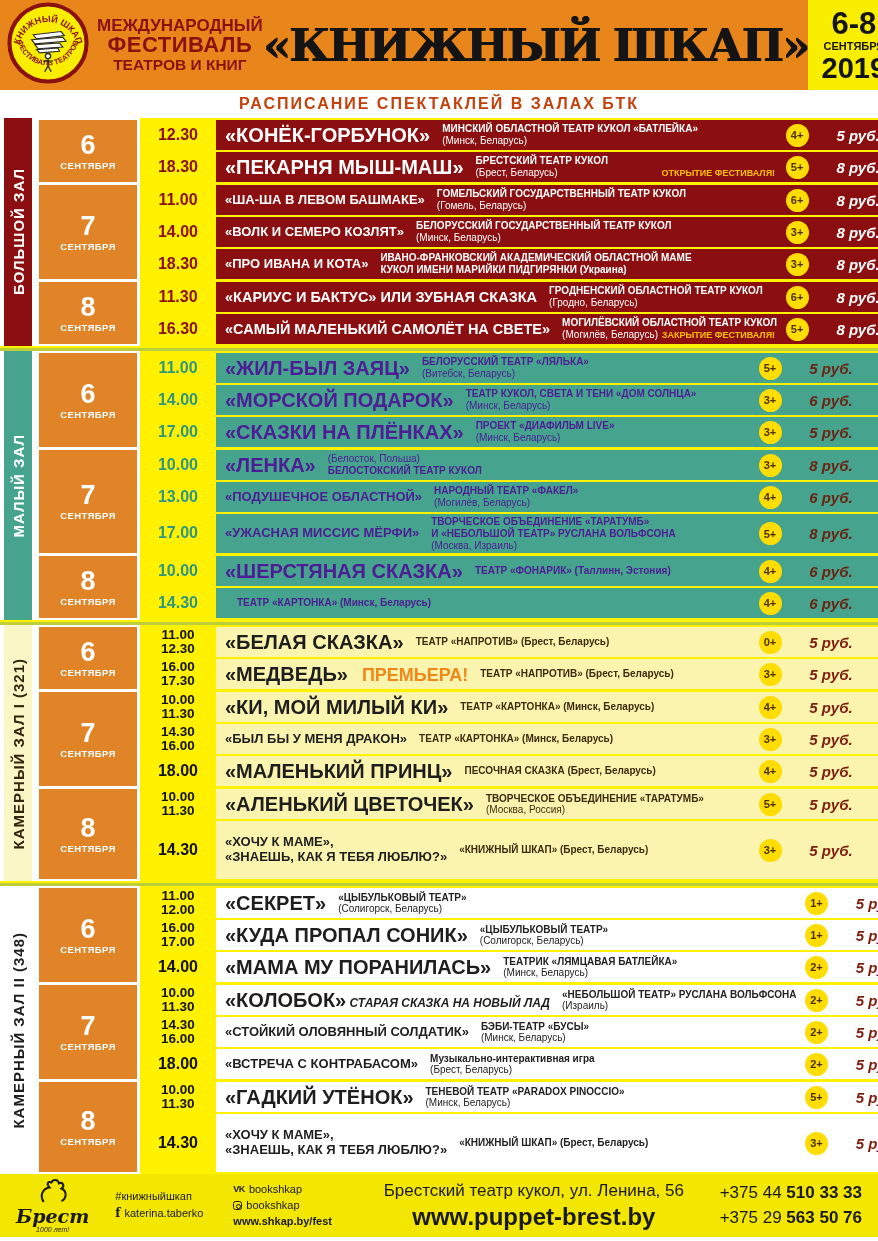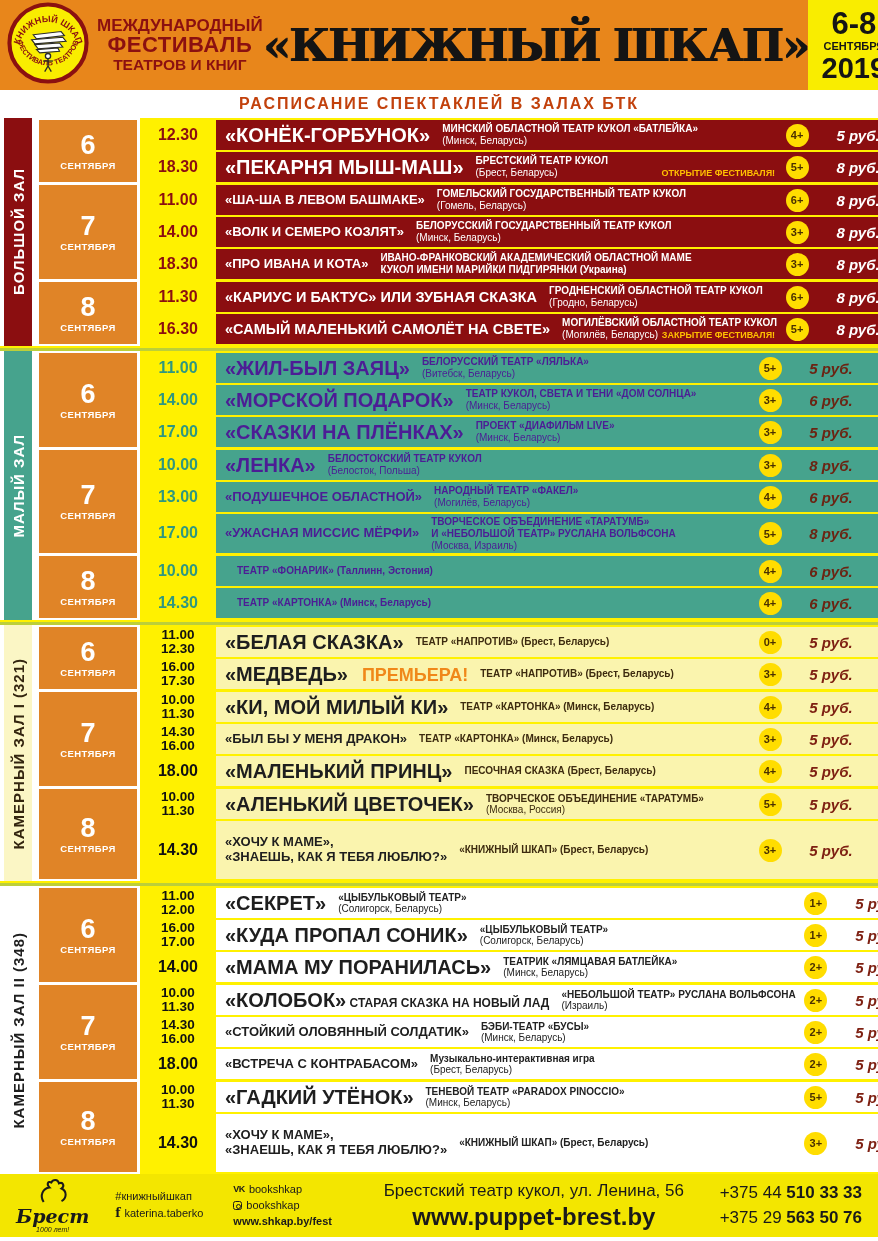--- a/index.html
+++ b/index.html
@@ -45,21 +45,21 @@
   .row.tall{min-height:58px;}
   .time-cell{width:76px;flex:none;display:flex;flex-direction:column;align-items:center;
       justify-content:center;line-height:1.05;}
   .time{font-size:16px;font-weight:bold;}
   .time-cell.dbl .time{font-size:13.5px;}
   .card{flex:1;display:flex;align-items:center;padding:2px 6px 2px 9px;min-width:0;}
   .title{flex:none;white-space:nowrap;font-weight:bold;line-height:1.15;}
   .title.lg{font-size:20px;}
   .title.md{font-size:13px;}
   .title.sm{font-size:14.5px;}
-  .suffix{font-size:12px;font-weight:bold;}
+  .suffix{font-size:12px;font-weight:bold;font-style:italic;}
   .premiere{color:#F0881A;font-size:18px;font-weight:bold;margin-left:14px;}
   .theater{flex:1;min-width:0;padding-left:12px;position:relative;line-height:1.18;}
   .theater-line{font-size:10px;font-weight:bold;white-space:nowrap;}
   .theater-line.loc{font-weight:normal;}
   .fest-badge{position:absolute;right:2px;bottom:0;font-size:9px;font-weight:bold;color:#FFC000;
       white-space:nowrap;}
   .age-wrap{width:40px;flex:none;display:flex;align-items:center;justify-content:center;}
   .age{width:23px;height:23px;border-radius:50%;background:#FFDD00;color:#4A3000;
       font-size:11px;font-weight:bold;display:flex;align-items:center;justify-content:center;}
   .price{width:82px;flex:none;text-align:center;font-style:italic;font-weight:bold;font-size:15px;}
@@ -390,22 +390,22 @@
           <div class="day-rows">
             <div class="row">
               <div class="time-cell">
                 <div class="time">10.00</div>
               </div>
               <div class="card">
                 <div class="title lg">
                   <div class="title-line">«ЛЕНКА»</div>
                 </div>
                 <div class="theater">
+                  <div class="theater-line loc">(Белосток, Польша)</div>
                   <div class="theater-line">БЕЛОСТОКСКИЙ ТЕАТР КУКОЛ</div>
-                  <div class="theater-line loc">(Белосток, Польша)</div>
                 </div>
                 <div class="age-wrap">
                   <div class="age">3+</div>
                 </div>
                 <div class="price">8 руб.</div>
               </div>
             </div>
             <div class="row">
               <div class="time-cell">
                 <div class="time">13.00</div>
@@ -449,20 +449,23 @@
           <div class="date-cell">
             <div class="date-num">8</div>
             <div class="date-month">СЕНТЯБРЯ</div>
           </div>
           <div class="day-rows">
             <div class="row">
               <div class="time-cell">
                 <div class="time">10.00</div>
               </div>
               <div class="card">
+                <div class="title lg">
+                  <div class="title-line">«ШЕРСТЯНАЯ СКАЗКА»</div>
+                </div>
                 <div class="theater">
                   <div class="theater-line">ТЕАТР «ФОНАРИК»  (Таллинн, Эстония)</div>
                 </div>
                 <div class="age-wrap">
                   <div class="age">4+</div>
                 </div>
                 <div class="price">6 руб.</div>
               </div>
             </div>
             <div class="row">

